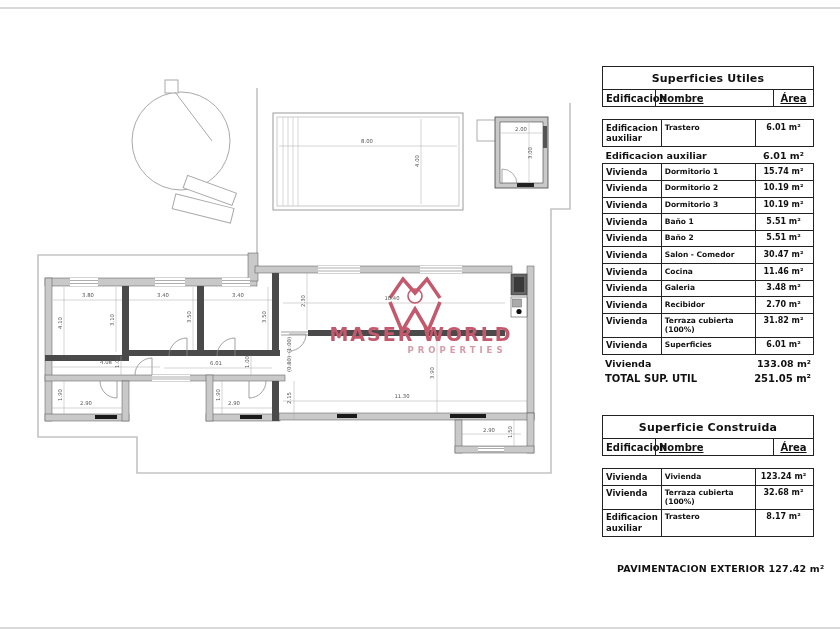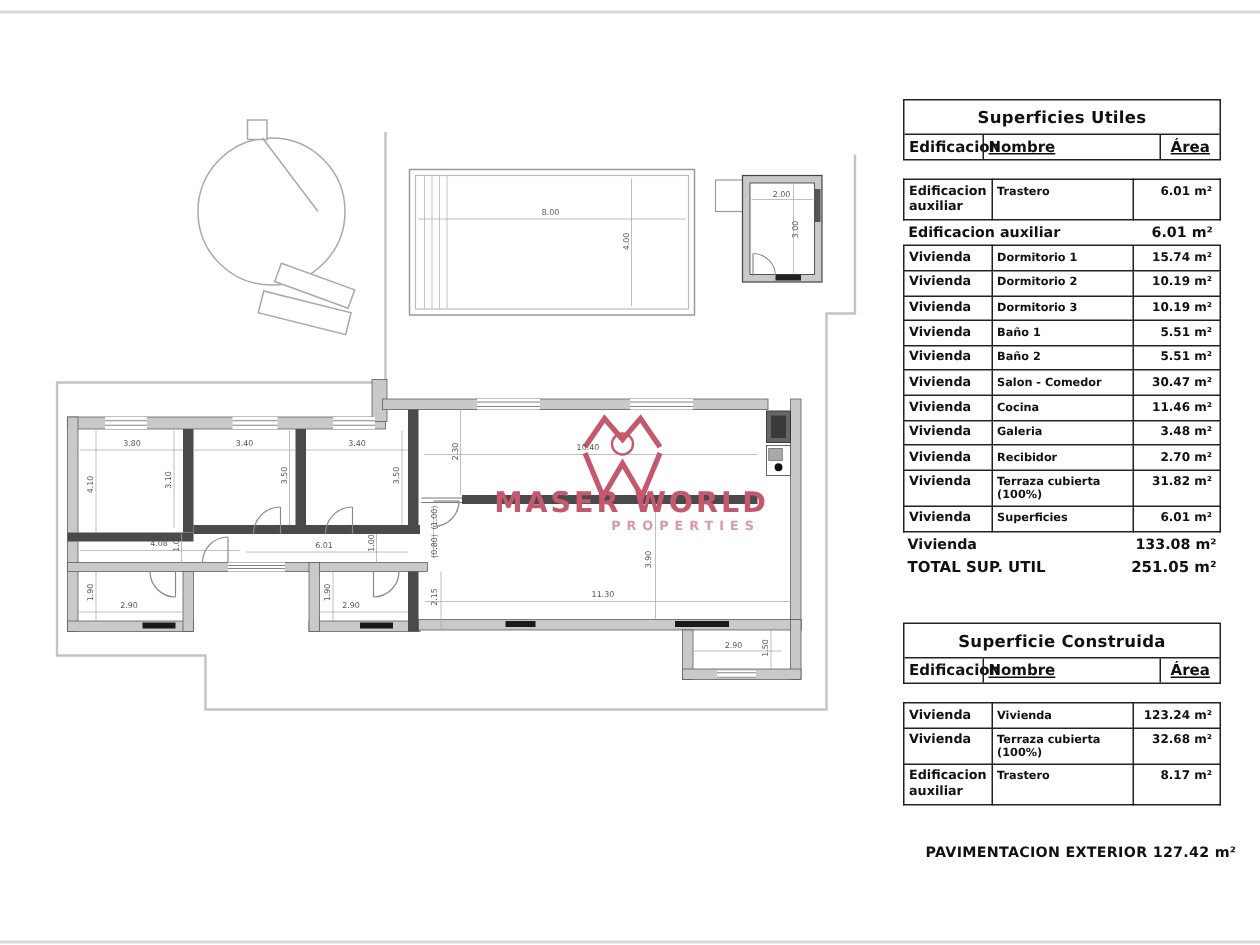--- a/index.html
+++ b/index.html
@@ -16,21 +16,21 @@
   .tbl .title{font-weight:bold;font-size:11px;text-align:center;padding:5px 0 4px;
               border-bottom:1.4px solid #222;letter-spacing:.2px;}
   .cols{display:grid;grid-template-columns:52px 118px 1fr;font-size:10px;font-weight:bold;}
   .cols>div{padding:3px 3px 2px;}
   .cols>div.colsep{border-left:1px solid #222;text-decoration:underline;}
   .cols>div.c3h{text-align:center;}
   table.bodybox{margin-top:12px;border-collapse:collapse;width:100%;font-weight:bold;padding-left:28px;}
   table.bodybox td{border:1px solid #222;padding:2.5px 3px;vertical-align:top;}
   td.c1{font-size:8.5px;line-height:1.25;}
   td.c2{font-size:7.5px;}
-  td.c3{text-align:right;padding-right:5px !important;font-size:8px;white-space:nowrap;}
+  td.c3{text-align:center;padding-right:5px !important;font-size:8px;white-space:nowrap;}
   tr.sub td{border-left:none;border-right:none;font-size:9.5px;}
   .totals{margin-top:1px;}
   .trow{display:flex;justify-content:space-between;font-weight:bold;font-size:9.5px;padding:2.5px 3px 1px;}
   .trow.emph{font-size:10px;}
   .footnote{position:absolute;font-weight:bold;font-size:9.5px;color:#111;letter-spacing:.2px;}
 </style>
 </head>
 <body>
 
 <div class="stage">

